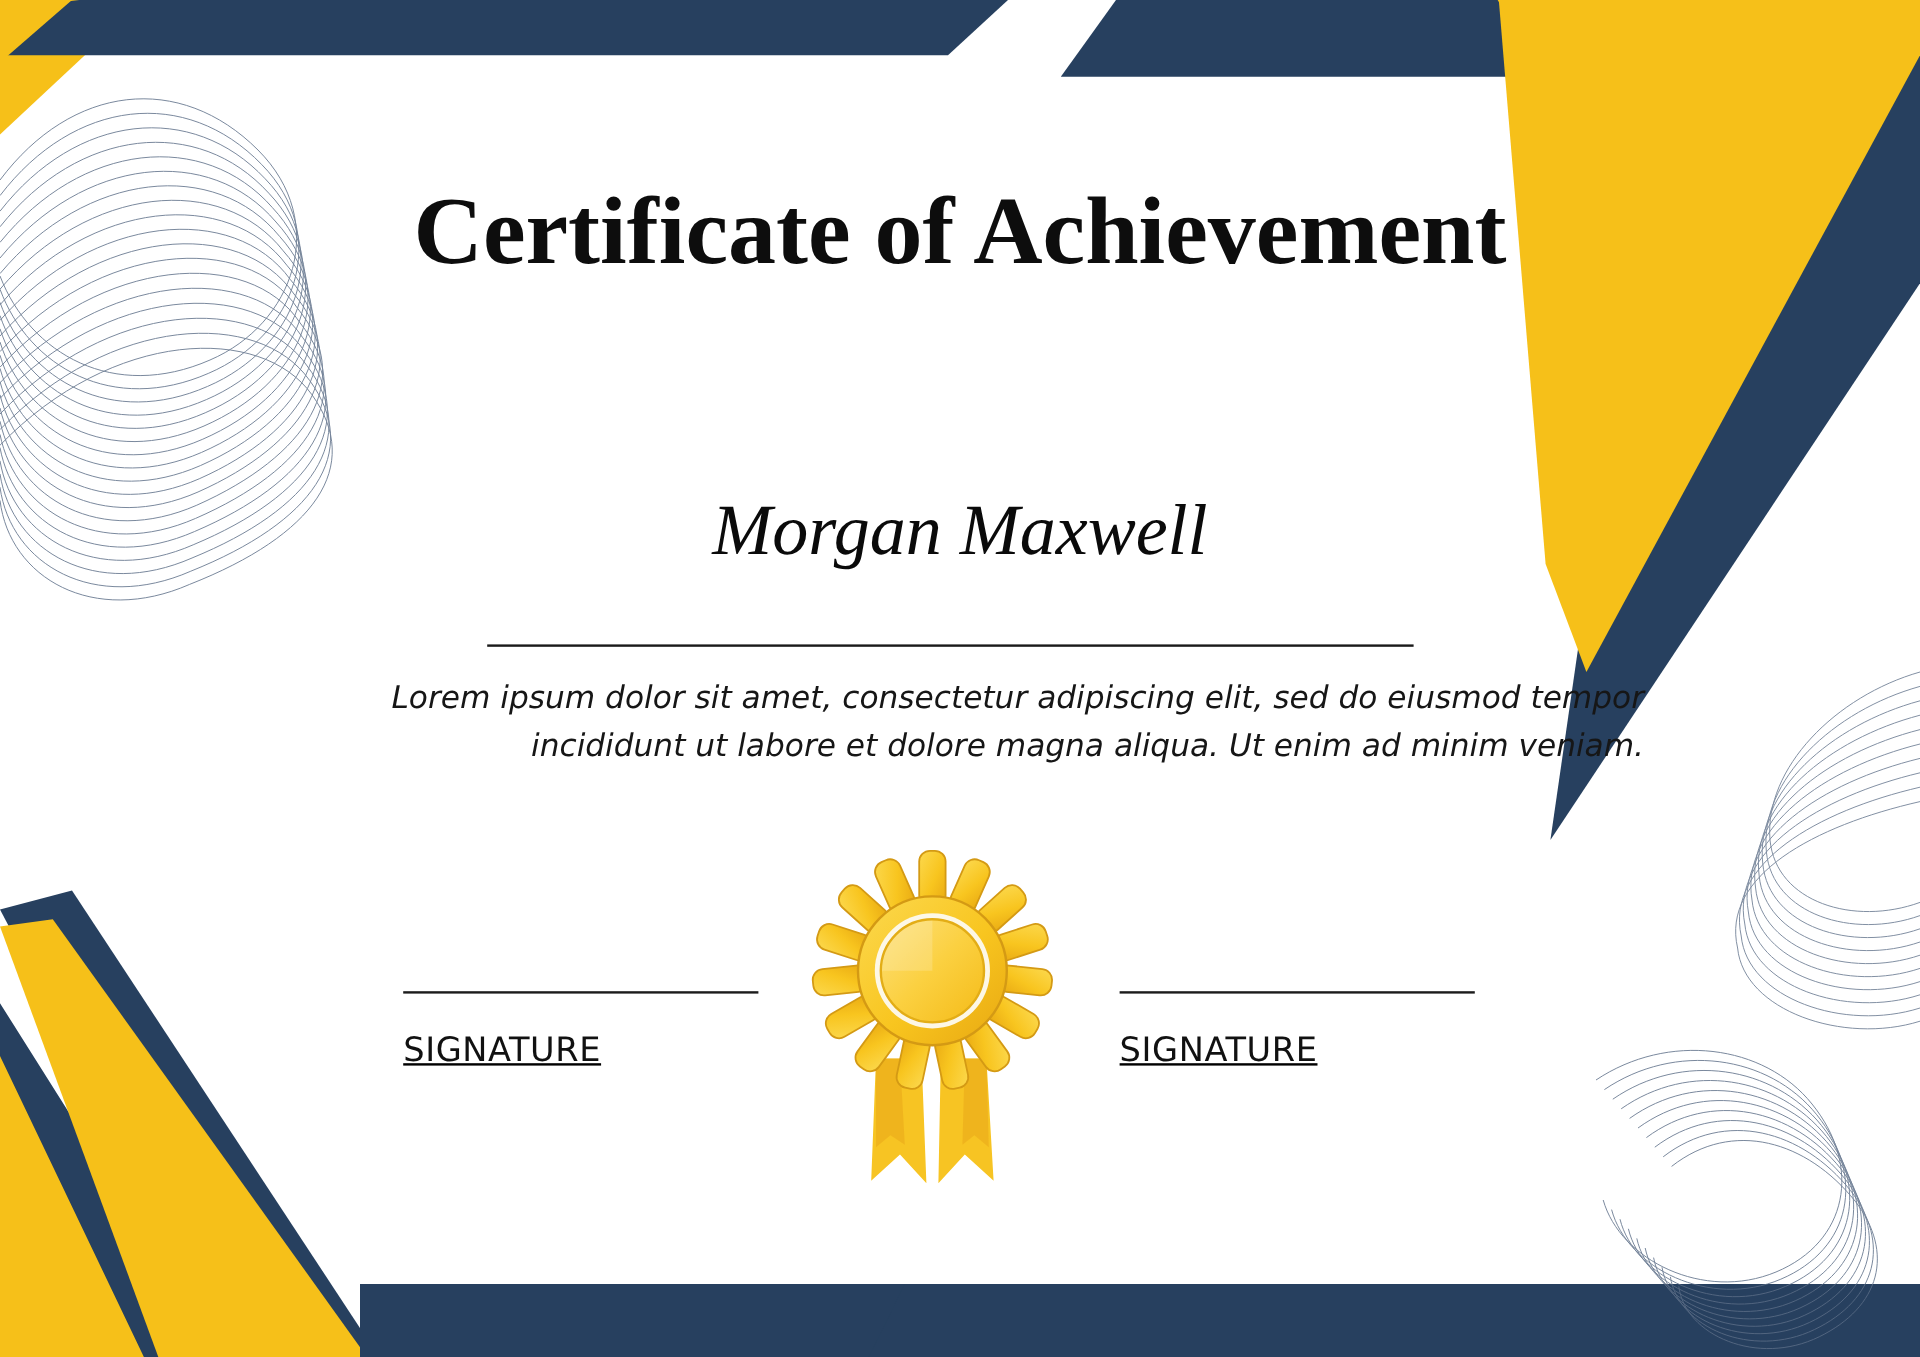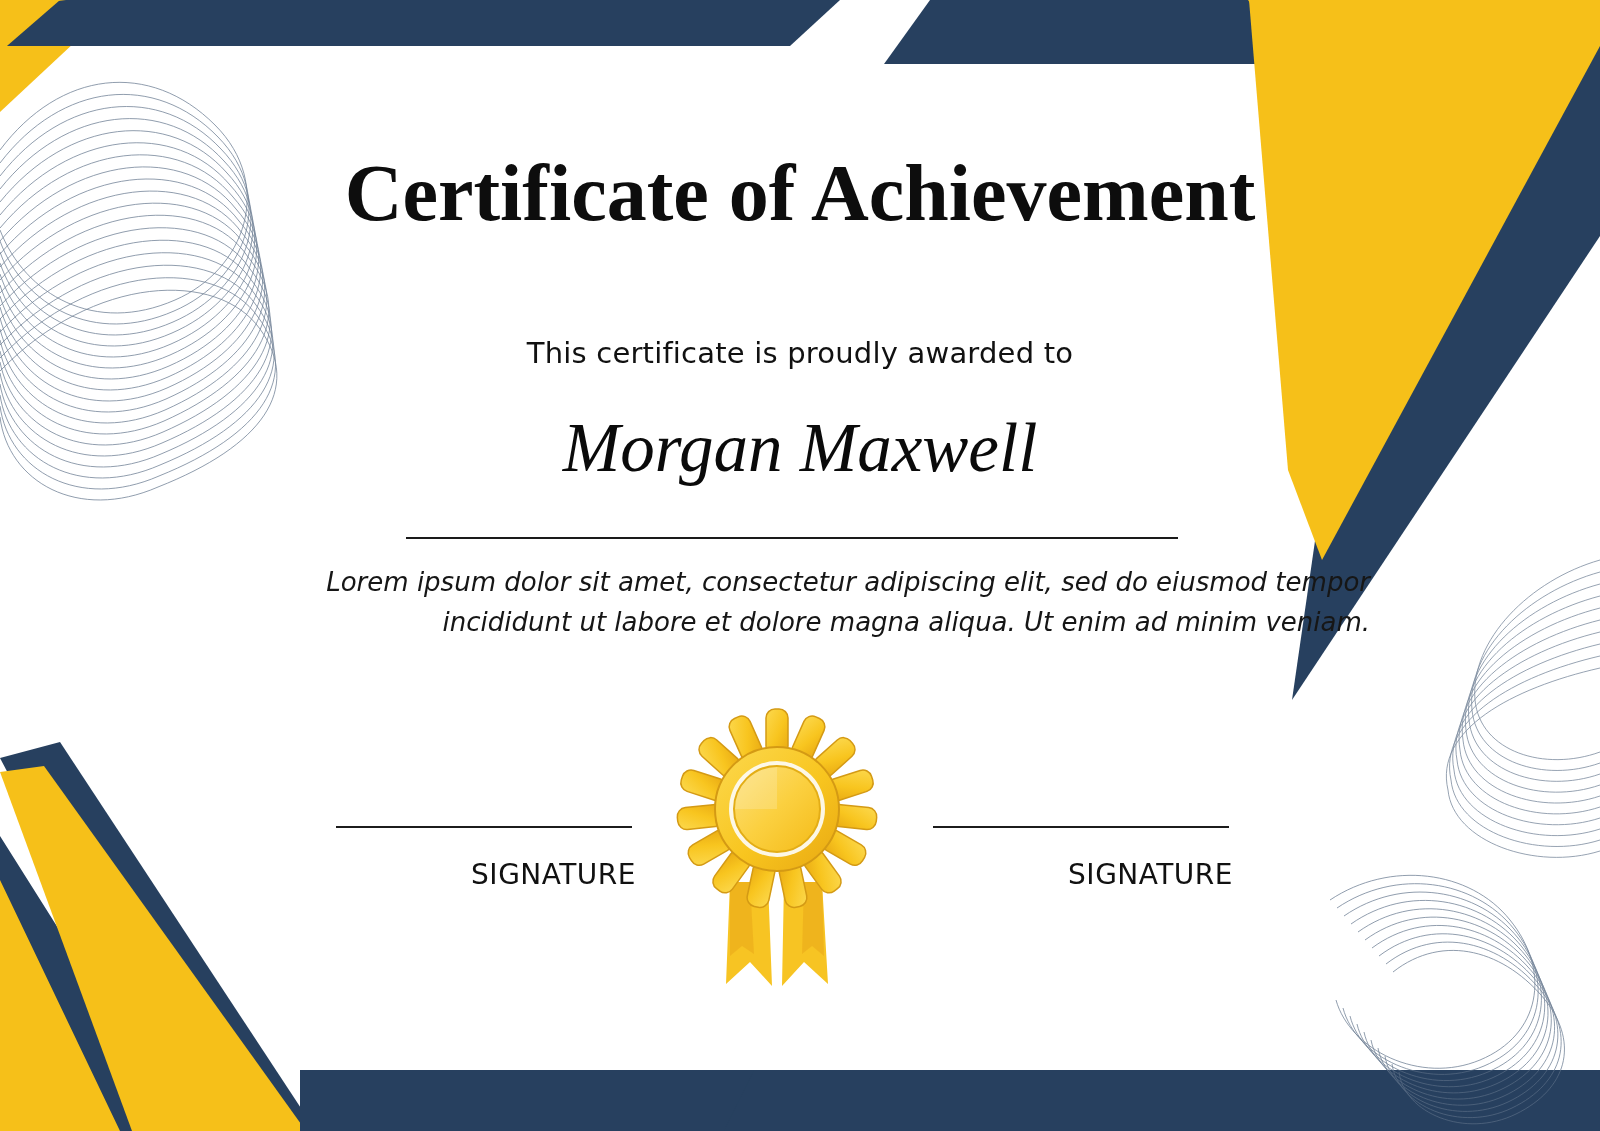--- a/index.html
+++ b/index.html
@@ -63,21 +63,21 @@
   }
 
   .recipient {
     position: absolute;
     top: 405px;
     left: 0;
     width: 1600px;
     text-align: center;
     font-family: "Liberation Serif", serif;
     font-style: italic;
-    font-size: 69px;
+    font-size: 60px;
     color: #0a0a0a;
     line-height: 1.25;
   }
 
   .recipient-rule {
     position: absolute;
     top: 537px;
     left: 406px;
     width: 772px;
     height: 2px;
@@ -93,22 +93,23 @@
     font-family: "DejaVu Sans", sans-serif;
     font-style: italic;
     font-size: 26px;
     line-height: 1.55;
     color: #161616;
   }
 
   
   .sig-block {
     position: absolute;
-    text-align: right;
+    text-align: left;
     width: 300px;
+    text-decoration: underline;
   }
   .sig-left  { left: 336px; top: 826px; }
   .sig-right { left: 933px; top: 826px; }
 
   .sig-rule {
     width: 296px;
     height: 2px;
     background: #1c1c1c;
   }
   .sig-label {
@@ -218,21 +219,20 @@
         <path d="M1379,956 C1432,916 1498,933 1538,983 C1573,1028 1561,1077 1508,1102 C1455,1127 1392,1099 1385,1056"></path>
         <path d="M1386,964 C1438,924 1502,942 1542,992 C1576,1036 1564,1083 1512,1108 C1460,1133 1398,1106 1392,1064"></path>
         <path d="M1393,972 C1444,932 1506,951 1546,1001 C1579,1044 1567,1089 1516,1114 C1465,1139 1404,1113 1399,1072"></path>
       </g>
     </g>
   </svg>
 
   <div class="content">
     <div class="cert-title">Certificate of Achievement</div>
 
-    <div class="awarded-line">This certificate is proudly awarded to</div>
 
     <div class="recipient">Morgan Maxwell</div>
 
     <div class="recipient-rule"></div>
 
     <div class="body-text">Lorem ipsum dolor sit amet, consectetur adipiscing elit, sed do eiusmod tempor incididunt ut labore et dolore magna aliqua. Ut enim ad minim veniam.</div>
 
     <div class="sig-block sig-left">
       <div class="sig-rule"></div>
       <div class="sig-label">SIGNATURE</div>

